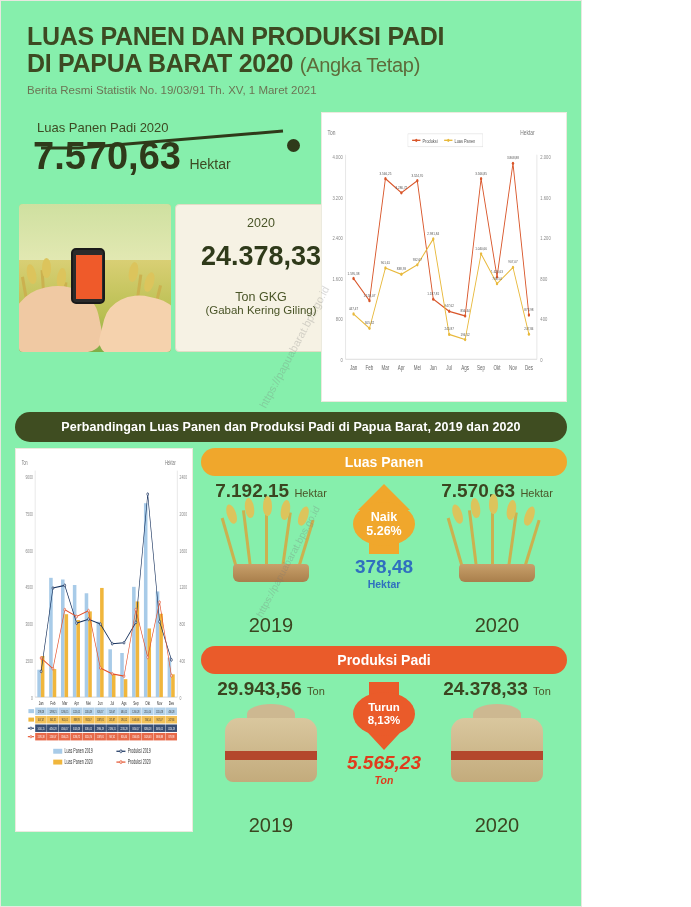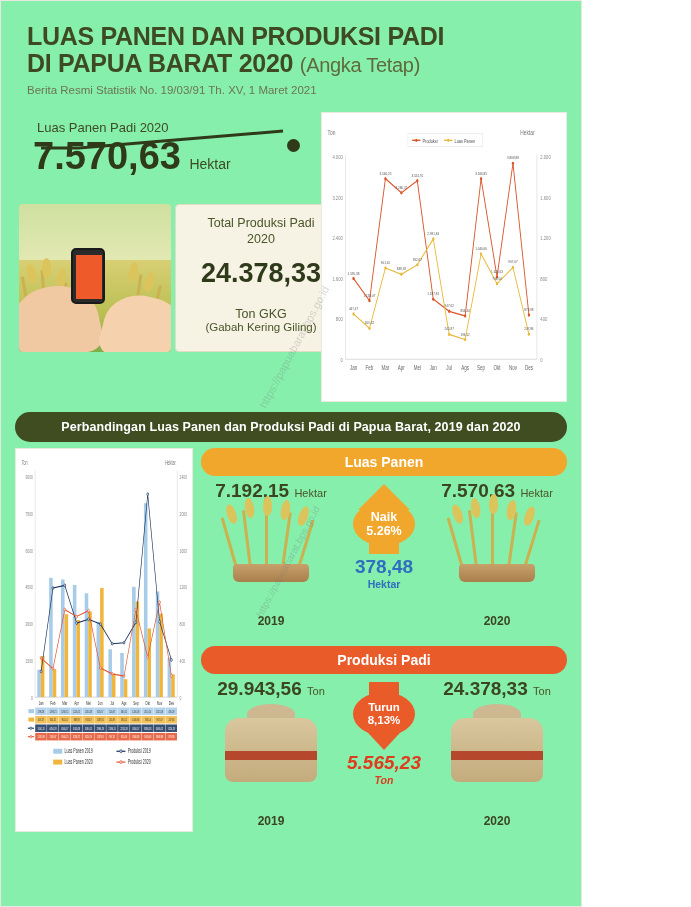--- a/index.html
+++ b/index.html
@@ -123,21 +123,21 @@
   }
   .cap-yellow { background: #f0a72c; }
   .cap-orange { background: #ea5b2a; }
   .cmp {
     position: relative; height: 160px;
     display: flex; justify-content: space-between; align-items: flex-start;
   }
   .cmp-side { width: 140px; text-align: center; position: relative; }
   .cmp-val { font-size: 19px; font-weight: bold; color: #3b4520; }
   .cmp-val .u { font-size: 11px; font-weight: normal; color: #4a5528; }
-  .cmp-year { font-size: 12px; font-weight: bold; color: #3b4520; margin-top: 32px; }
+  .cmp-year { font-size: 20px; font-weight: normal; color: #3b4520; margin-top: 32px; }
   .rice-img {
     height: 76px; margin: 4px auto 4px auto; position: relative; width: 104px;
   }
   .rice-base { position:absolute; left:14px; bottom:0; width:76px; height:18px;
     background: linear-gradient(#c8a06a,#a97f4c); border-radius: 4px 4px 6px 6px; }
   .rice-stalks { position:absolute; left:0; bottom:14px; width:104px; height:62px; }
   .rice-stalks i {
     position:absolute; bottom:0; width:3px; background:#cbb14f; transform-origin: bottom center;
   }
   .rice-stalks b {
@@ -244,21 +244,20 @@
           <b style="left:126px;bottom:42px;transform:rotate(16deg)"></b>
         </div>
         <div class="hand1"></div>
         <div class="hand2"></div>
         <div class="phone">
           <div class="phone-screen"></div>
         </div>
       </div>
 
       <div class="prod-box">
-        <div class="lbl">Total Produksi Padi</div>
         <div class="lbl">2020</div>
         <div class="val">24.378,33</div>
         <div class="ton">Ton GKG</div>
         <div class="gkg">(Gabah Kering Giling)</div>
       </div>
     </div>
 
     <div class="chart1-wrap">
       <svg id="svg-chart1" width="100%" height="100%" viewBox="0 0 352 290" preserveAspectRatio="none">
           <rect x="0" y="0" width="352" height="290" fill="#ffffff"></rect>

